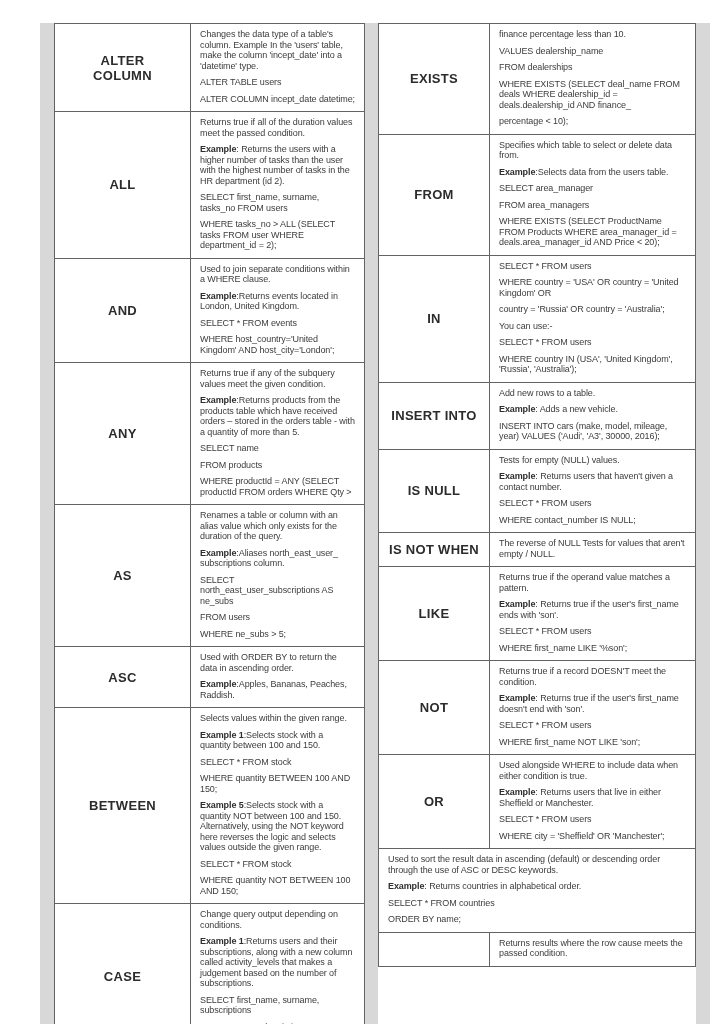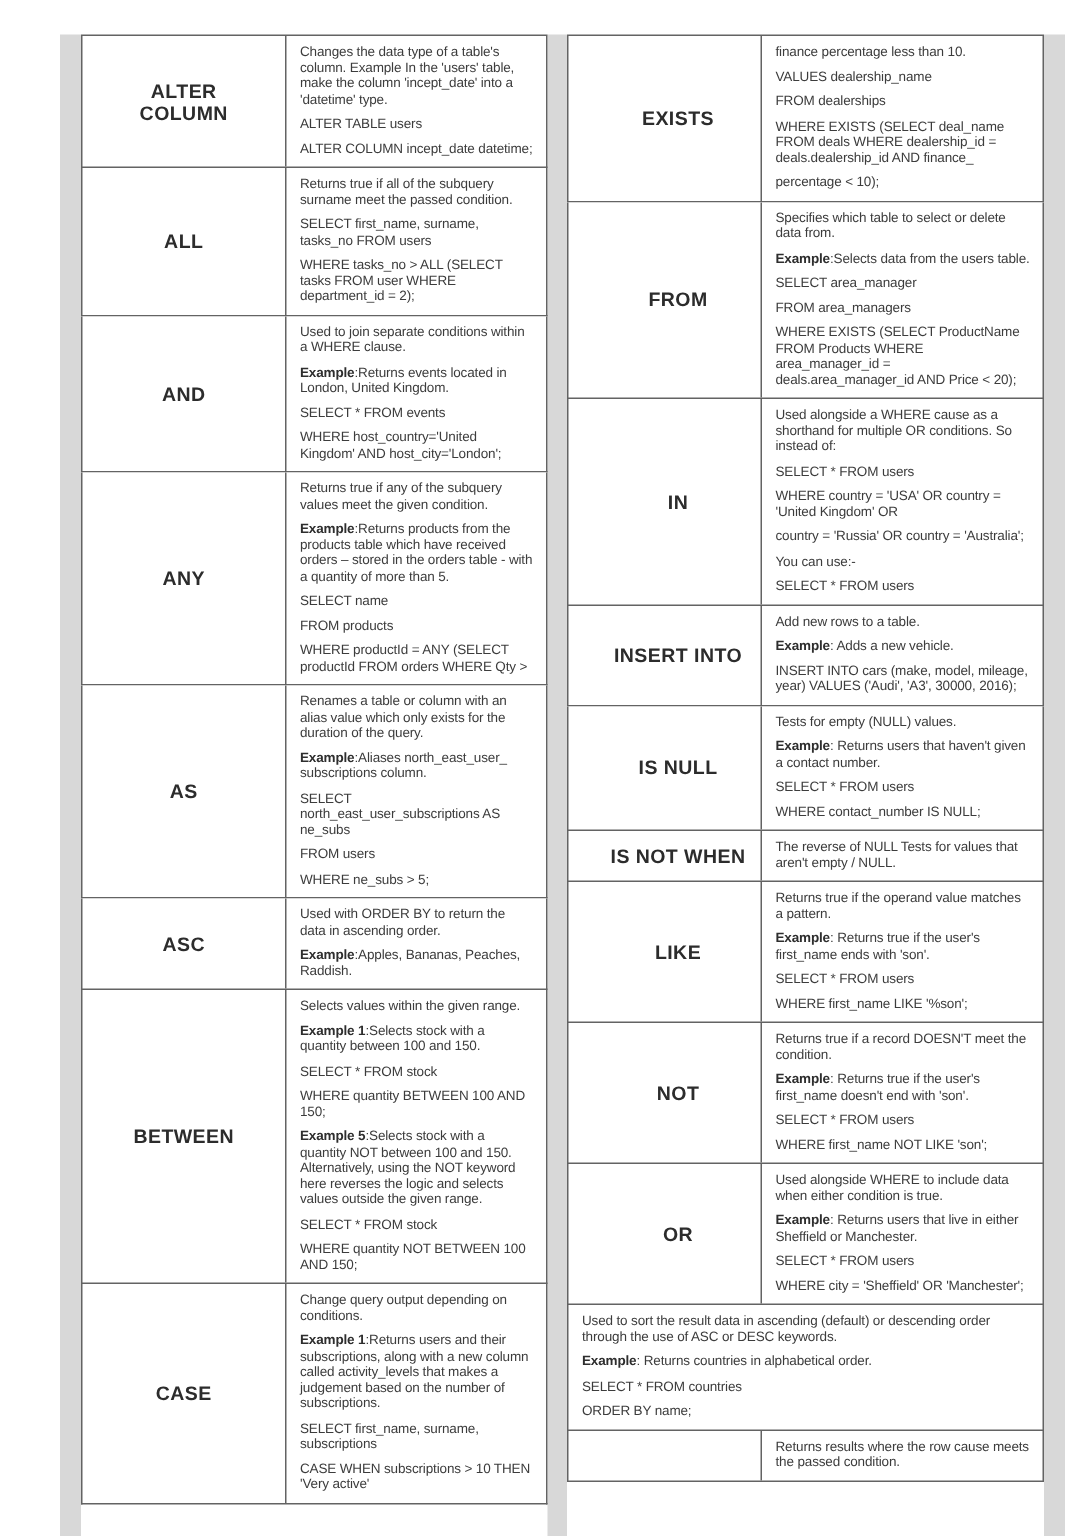--- a/index.html
+++ b/index.html
@@ -22,21 +22,21 @@
     border-right:1px solid var(--border-color,#666);
     border-bottom:1px solid var(--border-color,#666);
   }
   .kw {
     flex:none; display:flex; align-items:center; justify-content:center;
     text-align:center; font-weight:bold; font-size:13px; letter-spacing:.3px;
     color:var(--keyword-color,#2c2c2c); white-space:pre-line; padding:6px 4px;
     border-right:1px solid var(--border-color,#666);
   }
   .left  .kw { width:127px; }
-  .right .kw { width:102px;margin-left:18px; }
+  .right .kw { width:102px; }
   .desc {
     flex:1; padding:5px 8px 7px 9px; font-size:9px; line-height:10.5px;
     letter-spacing:-0.1px; color:var(--text-color,#3c3c3c); min-height:20px;
   }
   .desc p { margin:0; }
   .desc p + p { margin-top:6px; }
   .desc strong { font-weight:bold; color:#2e2e2e; }
 </style>
 </head>
 <body>
@@ -52,21 +52,22 @@
 COLUMN</div>
         <div class="desc">
           <p>Changes the data type of a table's column. Example In the 'users' table, make the column 'incept_date' into a 'datetime' type.</p>
           <p>ALTER TABLE users</p>
           <p>ALTER COLUMN incept_date datetime;</p>
         </div>
       </div>
       <div class="row">
         <div class="kw">ALL</div>
         <div class="desc">
-          <p>Returns true if all of the subquery surname meet the passed condition.</p>
+          <p>Returns true if all of the duration values meet the passed condition.</p>
+          <p><strong>Example</strong>: Returns the users with a higher number of tasks than the user with the highest number of tasks in the HR department (id 2).</p>
           <p>SELECT first_name, surname, tasks_no FROM users</p>
           <p>WHERE tasks_no &gt; ALL (SELECT tasks FROM user WHERE department_id = 2);</p>
         </div>
       </div>
       <div class="row">
         <div class="kw">AND</div>
         <div class="desc">
           <p>Used to join separate conditions within a WHERE clause.</p>
           <p><strong>Example</strong>:Returns events located in London, United Kingdom.</p>
           <p>SELECT * FROM events</p>
@@ -139,26 +140,26 @@
           <p>Specifies which table to select or delete data from.</p>
           <p><strong>Example</strong>:Selects data from the users table.</p>
           <p>SELECT area_manager</p>
           <p>FROM area_managers</p>
           <p>WHERE EXISTS (SELECT ProductName FROM Products WHERE area_manager_id = deals.area_manager_id AND Price &lt; 20);</p>
         </div>
       </div>
       <div class="row">
         <div class="kw">IN</div>
         <div class="desc">
-          <p>Used alongside a WHERE cause as a shorthand for multiple OR conditions. So instead of:</p>
           <p>SELECT * FROM users</p>
           <p>WHERE country = 'USA' OR country = 'United Kingdom' OR</p>
           <p>country = 'Russia' OR country = 'Australia';</p>
           <p>You can use:-</p>
           <p>SELECT * FROM users</p>
+          <p>WHERE country IN (USA', 'United Kingdom', 'Russia', 'Australia');</p>
         </div>
       </div>
       <div class="row">
         <div class="kw">INSERT INTO</div>
         <div class="desc">
           <p>Add new rows to a table.</p>
           <p><strong>Example</strong>: Adds a new vehicle.</p>
           <p>INSERT INTO cars (make, model, mileage, year) VALUES ('Audi', 'A3', 30000, 2016);</p>
         </div>
       </div>

